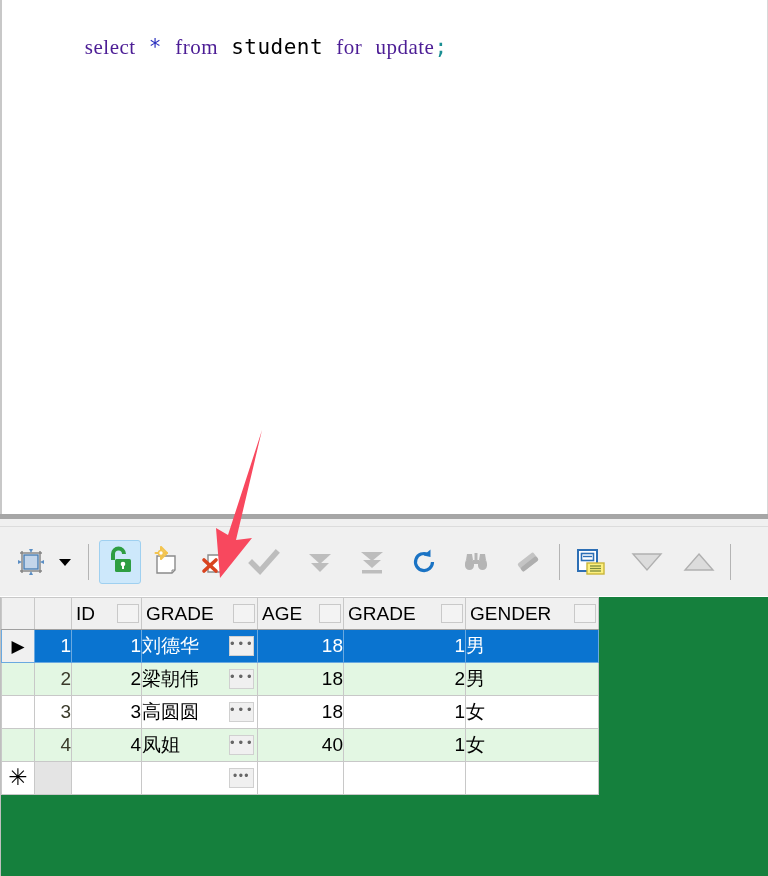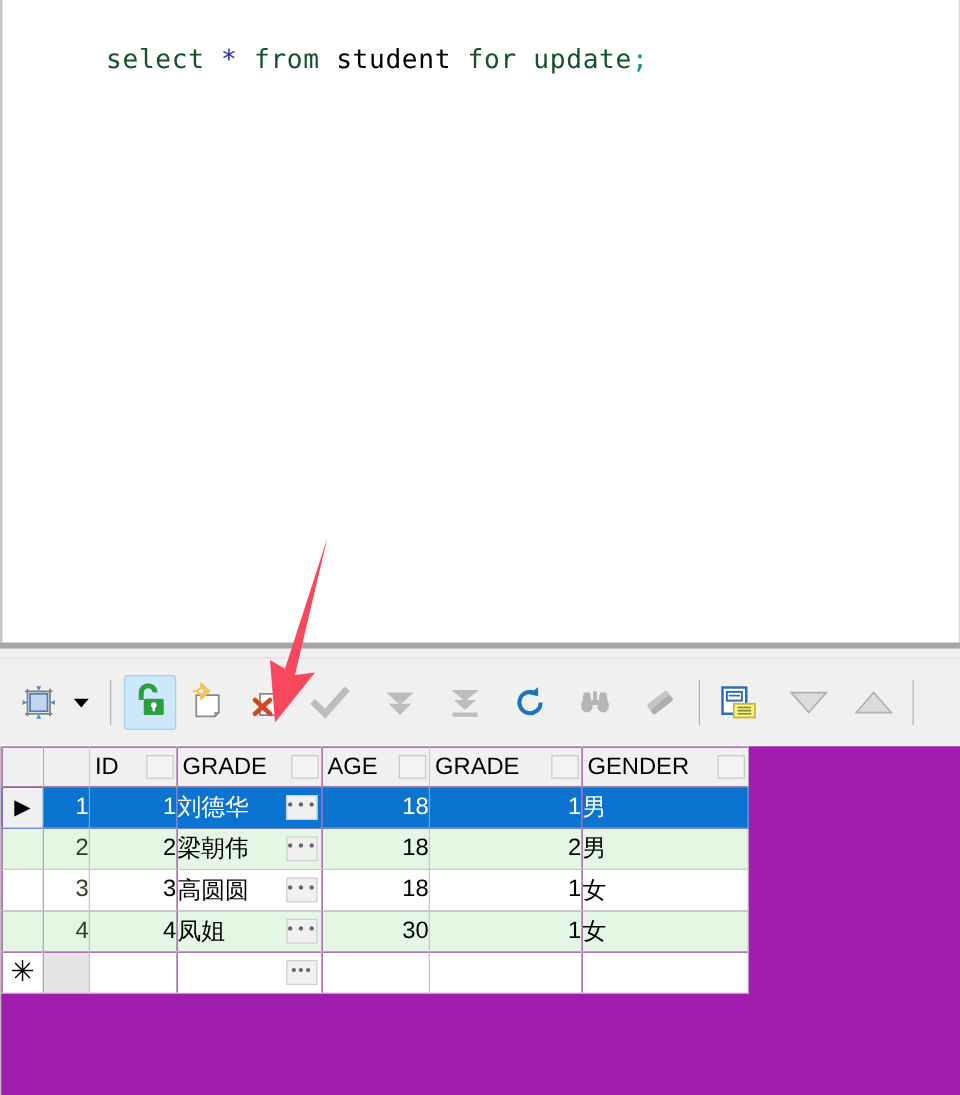--- a/index.html
+++ b/index.html
@@ -21,21 +21,21 @@
     overflow: hidden;
   }
   .sql-line {
     font-family: "DejaVu Sans Mono", "Liberation Mono", monospace;
     font-size: 21px;
     line-height: 30px;
     letter-spacing: 0.5px;
     padding: 2px 0 0 4px;
     white-space: pre;
   }
-  .kw   { color: #14532d; }
+  .kw   { color: #4c1d95; font-family: Liberation Serif, serif; }
   .star { color: #2a2fbe; }
   .ident{ color: #000000; }
   .punc { color: #1a8f93; }
 
   
   .splitter {
     position: absolute; left: 0; top: 514px; width: 768px; height: 5px;
     background: #a6a6a6;
   }
   .splitter-gap {
@@ -69,21 +69,21 @@
   
   .annot-arrow {
     position: absolute; left: 190px; top: 428px;
     width: 100px; height: 160px;
     pointer-events: none;
   }
 
   
   .grid-wrap {
     position: absolute; left: 0; top: 597px; width: 768px; height: 279px;
-    background: #a21caf;
+    background: #15803d;
     border-left: 1px solid #bfbfbf;
     overflow: hidden;
   }
   table.grid {
     border-collapse: collapse;
     table-layout: fixed;
     width: 597px;
     font-size: 19px;
     color: #000;
   }
@@ -407,21 +407,21 @@
           <td class="textual namecell cjk"><span>高圆圆</span><span class="ellipsis-btn">•••</span></td>
           <td class="numeric">18</td>
           <td class="numeric">1</td>
           <td class="textual cjk">女</td>
         </tr>
         <tr class="row-alt">
           <td class="ind"></td>
           <td class="num">4</td>
           <td class="numeric">4</td>
           <td class="textual namecell cjk"><span>凤姐</span><span class="ellipsis-btn">•••</span></td>
-          <td class="numeric">30</td>
+          <td class="numeric">40</td>
           <td class="numeric">1</td>
           <td class="textual cjk">女</td>
         </tr>
         <tr class="row-new">
           <td class="ind"><span class="new-star">✳</span></td>
           <td class="num"></td>
           <td class="numeric"></td>
           <td class="textual namecell">
               <span class="ellipsis-btn">•••</span>
             </td>

